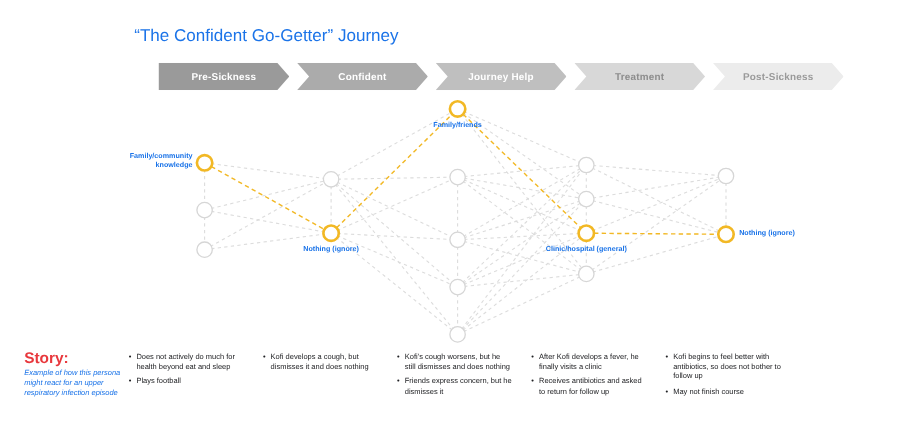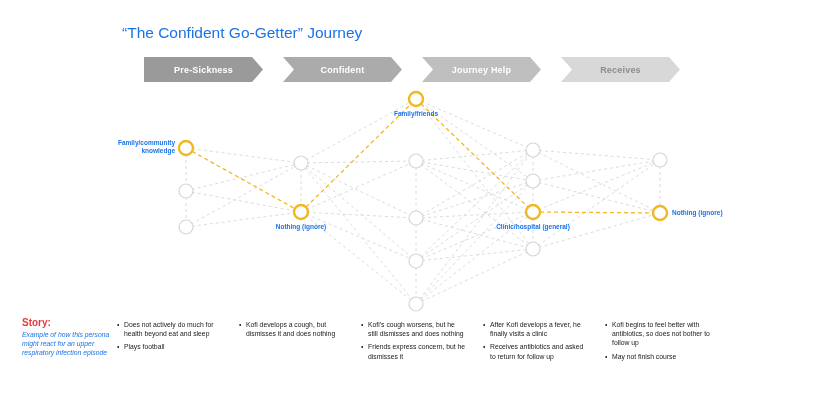--- a/index.html
+++ b/index.html
@@ -21,21 +21,21 @@
     font-weight: 400;
     color: var(--blue);
     margin: 4px;
   }
 
   .stage-bar {
     position: absolute;
     left: 118px;
     top: 57px;
     display: flex;
-    gap: 20px;
+    gap: 7px;
     padding-left: 26px;
   }
   .chevron {
     width: 119px;
     height: 25px;
     display: flex;
     align-items: center;
     justify-content: center;
     font-size: 9px;
     font-weight: 700;
@@ -60,21 +60,21 @@
     line-height: 1.25;
   }
 
   .story {
     position: absolute;
     left: 22px;
     top: 317px;
     width: 94px;
   }
   .story-heading {
-    font-size: 10px;
+    font-size: 14px;
     font-weight: 700;
     color: var(--red);
     margin: 0 0 2px 0;
   }
   .story-desc {
     font-size: 6.8px;
     font-style: italic;
     color: var(--blue);
     line-height: 1.35;
   }
@@ -102,21 +102,22 @@
 <body>
 
 <div class="canvas">
 
   <h1 class="page-title">“The Confident Go-Getter” Journey</h1>
 
   <div class="stage-bar" id="stage-bar">
       <div class="chevron first" style="background: rgb(154, 154, 154); color: rgb(255, 255, 255);">Pre-Sickness</div>
       <div class="chevron" style="background: rgb(171, 171, 171); color: rgb(255, 255, 255);">Confident</div>
       <div class="chevron" style="background: rgb(191, 191, 191); color: rgb(255, 255, 255);">Journey Help</div>
-      <div class="chevron" style="background: rgb(216, 216, 216); color: rgb(140, 140, 140);">Receives</div>
+      <div class="chevron" style="background: rgb(216, 216, 216); color: rgb(140, 140, 140);">Treatment</div>
+      <div class="chevron" style="background: rgb(236, 236, 236); color: rgb(154, 154, 154);">Post-Sickness</div>
     </div>
 
   <svg id="network" width="830" height="402" viewBox="0 0 830 402">
       <line x1="186" y1="148" x2="186" y2="191" class="edge-gray"></line>
       <line x1="186" y1="191" x2="186" y2="227" class="edge-gray"></line>
       <line x1="186" y1="148" x2="301" y2="163" class="edge-gray"></line>
       <line x1="186" y1="191" x2="301" y2="163" class="edge-gray"></line>
       <line x1="186" y1="191" x2="301" y2="212" class="edge-gray"></line>
       <line x1="186" y1="227" x2="301" y2="163" class="edge-gray"></line>
       <line x1="186" y1="227" x2="301" y2="212" class="edge-gray"></line>

